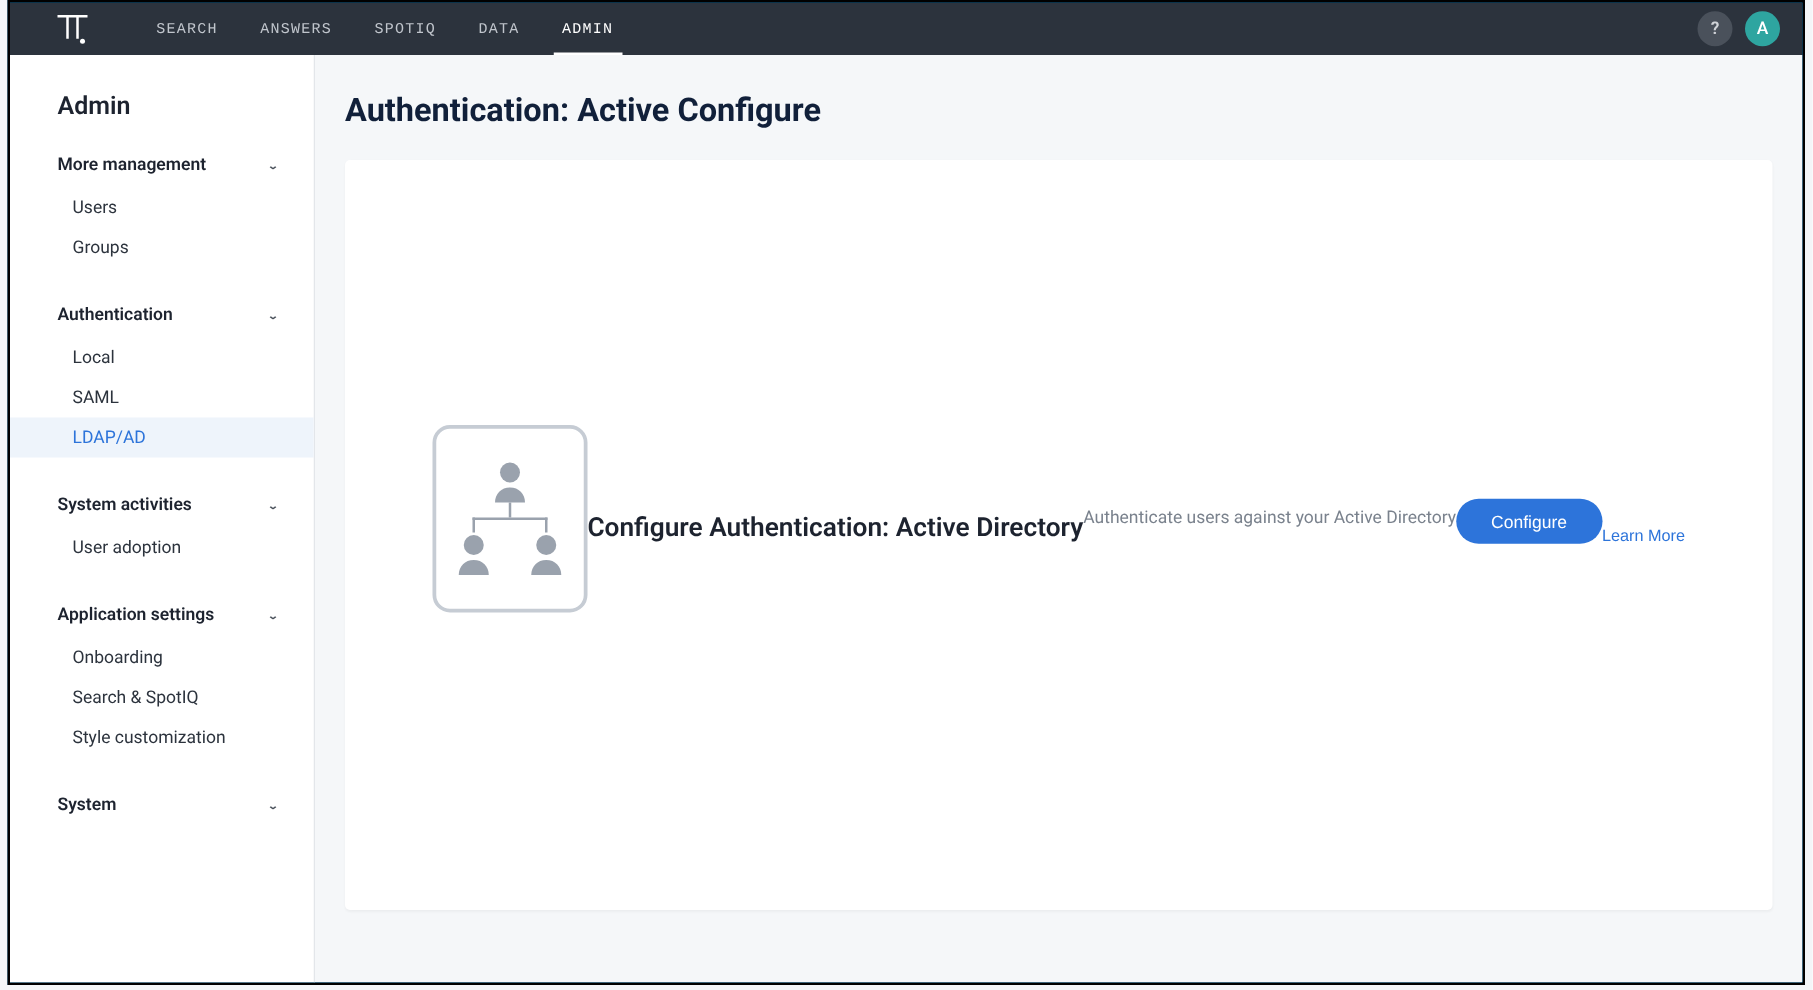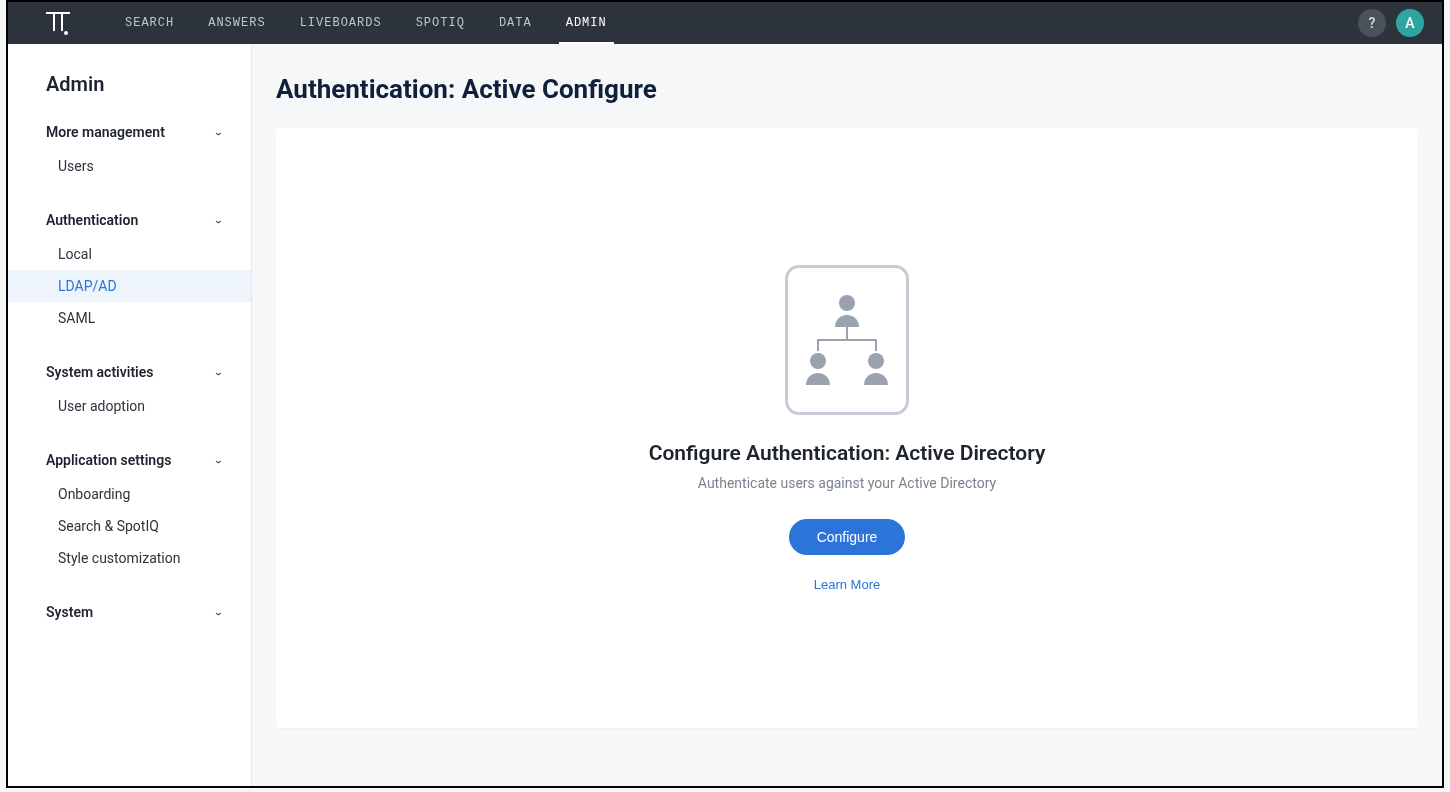--- a/index.html
+++ b/index.html
@@ -134,21 +134,21 @@
     font-size:26px;
     font-weight:700;
     color:#11203a;
     margin: 0 0 24px 0;
   }
   .card {
     background:#ffffff;
     border-radius:4px;
     min-height:600px;
     display:flex;
-    flex-direction:column;
+    flex-direction:row;
     align-items:center;
     justify-content:center;
     padding:40px;
     box-shadow: 0 1px 2px rgba(0,0,0,0.04);
   }
   .hero-icon-wrap {
     width:124px; height:150px;
     border:3px solid #c6ccd4;
     border-radius:14px;
     display:flex;
@@ -199,21 +199,20 @@
           <line x1="2" y1="4" x2="26" y2="4"></line>
           <line x1="10" y1="4" x2="10" y2="22"></line>
           <line x1="18" y1="4" x2="18" y2="22"></line>
         </g>
         <circle cx="22" cy="24" r="2" fill="#ffffff"></circle>
       </svg>
     </div>
     <div class="nav-items">
       <div class="nav-item">SEARCH</div>
       <div class="nav-item">ANSWERS</div>
-      <div class="nav-item">LIVEBOARDS</div>
       <div class="nav-item">SPOTIQ</div>
       <div class="nav-item">DATA</div>
       <div class="nav-item active">ADMIN</div>
     </div>
     <div class="spacer"></div>
     <div class="circle-btn help-btn">
       <span>?</span>
     </div>
     <div class="circle-btn avatar-btn">
       <span>A</span>
@@ -224,30 +223,31 @@
 
     <div class="sidebar">
       <h1 class="admin-title">Admin</h1>
 
       <div class="section-header" style="margin-top:0">
         <span>More management</span>
         <span class="chev">⌄</span>
       </div>
       <div class="section-items">
         <div class="section-item">Users</div>
+        <div class="section-item">Groups</div>
       </div>
 
       <div class="section-header">
         <span>Authentication</span>
         <span class="chev">⌄</span>
       </div>
       <div class="section-items">
         <div class="section-item">Local</div>
+        <div class="section-item">SAML</div>
         <div class="section-item active">LDAP/AD</div>
-        <div class="section-item">SAML</div>
       </div>
 
       <div class="section-header">
         <span>System activities</span>
         <span class="chev">⌄</span>
       </div>
       <div class="section-items">
         <div class="section-item">User adoption</div>
       </div>
 

